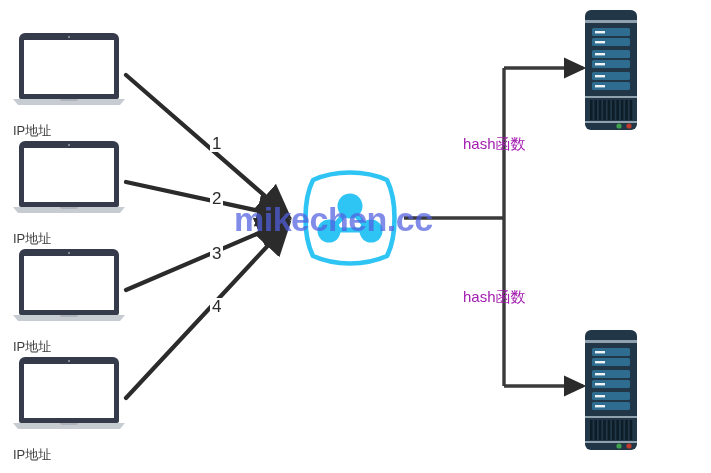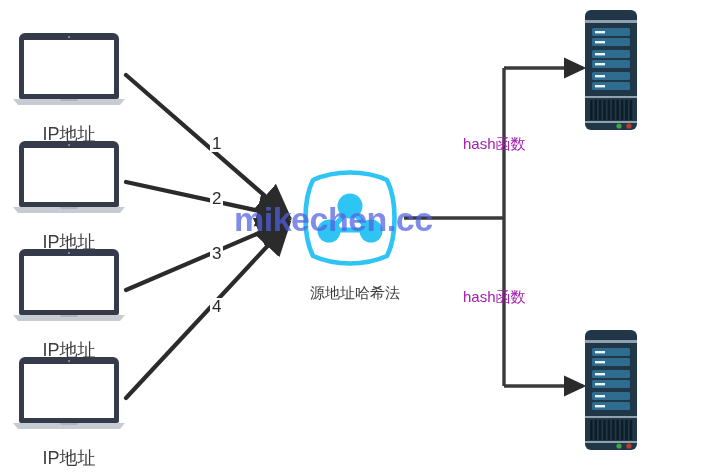--- a/index.html
+++ b/index.html
@@ -86,23 +86,23 @@
     position: absolute;
     left: 50%;
     top: 0px;
     margin-left: -9px;
     width: 18px;
     height: 2px;
     background: #aeb3bc;
     border-radius: 0 0 3px 3px;
   }
   .client-label {
-    text-align: center;
+    text-align: left;
     margin-top: 16px;
-    font-size: 18px;
+    font-size: 13px;
     color: #3d3d3d;
     white-space: nowrap;
   }
 
   
   .balancer {
     position: absolute;
     left: 295px;
     top: 168px;
     width: 110px;
@@ -331,21 +331,20 @@
     </div>
 
   </div>
 
   <div class="layer" id="labels">
     <div class="edge-num" style="left:210px; top:135px;">1</div>
     <div class="edge-num" style="left:210px; top:190px;">2</div>
     <div class="edge-num" style="left:210px; top:245px;">3</div>
     <div class="edge-num" style="left:210px; top:298px;">4</div>
 
-    <div class="balancer-label">源地址哈希法</div>
 
     <div class="edge-label" style="left:463px; top:135px;">hash函数</div>
     <div class="edge-label" style="left:463px; top:288px;">hash函数</div>
   </div>
 
   <div class="layer" id="watermark-layer">
     <div class="watermark">mikechen.cc</div>
   </div>
 
 </div>

